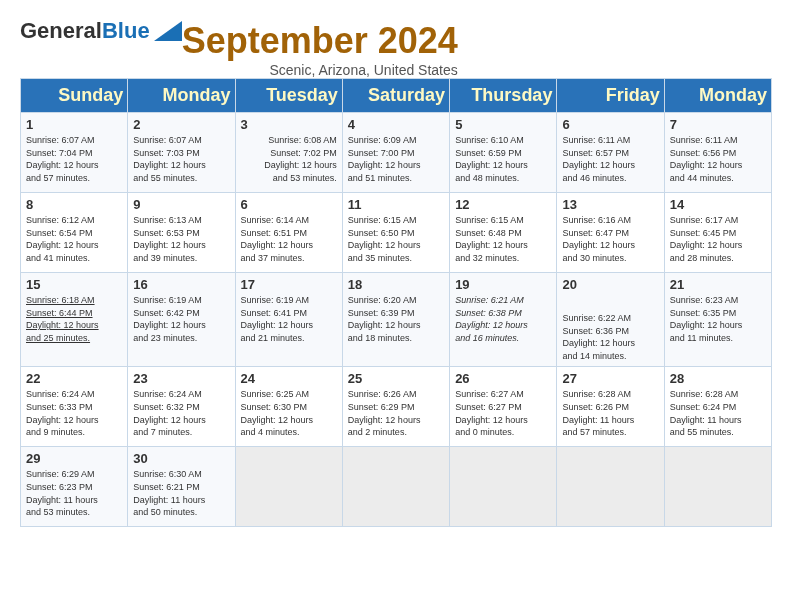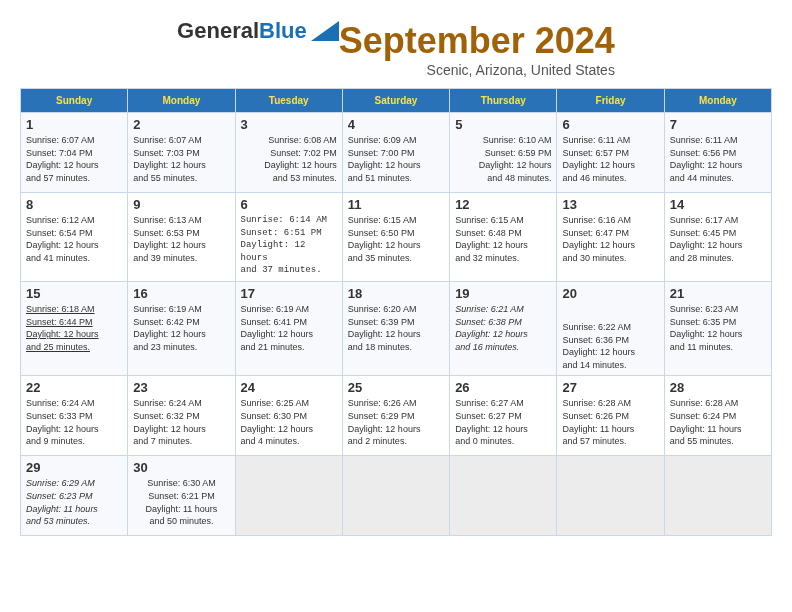--- a/index.html
+++ b/index.html
@@ -5,23 +5,23 @@
     * { box-sizing: border-box; margin: 0; padding: 0; }
     body {
       font-family: Arial, sans-serif;
       background: #fff;
       width: 792px;
       min-height: 612px;
       padding: 20px;
     }
     .header-area {
       display: flex;
-      justify-content: center;
+      justify-content: flex-start;
       align-items: flex-start;
-      margin-bottom: 10px;
+      margin-bottom: 0;
     }
     .logo {
       display: flex;
       flex-direction: column;
       align-items: flex-start;
     }
     .title-area {
       text-align: right;
     }
     .month-title {
@@ -33,25 +33,25 @@
       font-size: 14px;
       color: #555;
     }
     table {
       width: 100%;
       border-collapse: collapse;
       table-layout: fixed;
     }
     thead tr th {
       background-color: #2972b8;
-      color: #fde047;
-      font-size: 10px;
+      color: #fef9c3;
+      font-size: 18px;
       font-weight: bold;
       padding: 6px 4px;
-      text-align: center;
+      text-align: right;
       border: 1px solid #c8d8e8;
     }
     tbody tr td {
       border: 1px solid #c8d8e8;
       vertical-align: top;
       padding: 4px 5px;
       font-size: 9.5px;
       color: #333;
       background: #fff;
       height: 80px;
@@ -132,21 +132,21 @@
         </td>
         <td>
           <span class="day-num">4</span>
           <div class="day-info" style="white-space: pre-line;">Sunrise: 6:09 AM
 Sunset: 7:00 PM
 Daylight: 12 hours
 and 51 minutes.</div>
         </td>
         <td>
           <span class="day-num">5</span>
-          <div class="day-info" style="white-space: pre-line; text-align: right;">Sunrise: 6:10 AM
+          <div class="day-info" style="white-space: pre-line;">Sunrise: 6:10 AM
 Sunset: 6:59 PM
 Daylight: 12 hours
 and 48 minutes.</div>
         </td>
         <td>
           <span class="day-num">6</span>
           <div class="day-info" style="white-space: pre-line;">Sunrise: 6:11 AM
 Sunset: 6:57 PM
 Daylight: 12 hours
 and 46 minutes.</div>
@@ -169,21 +169,21 @@
         </td>
         <td>
           <span class="day-num">9</span>
           <div class="day-info" style="white-space: pre-line;">Sunrise: 6:13 AM
 Sunset: 6:53 PM
 Daylight: 12 hours
 and 39 minutes.</div>
         </td>
         <td>
           <span class="day-num">6</span>
-          <div class="day-info" style="white-space: pre-line; font-family: Liberation Mono, monospace;">Sunrise: 6:14 AM
+          <div class="day-info" style="white-space: pre-line;">Sunrise: 6:14 AM
 Sunset: 6:51 PM
 Daylight: 12 hours
 and 37 minutes.</div>
         </td>
         <td>
           <span class="day-num">11</span>
           <div class="day-info" style="white-space: pre-line;">Sunrise: 6:15 AM
 Sunset: 6:50 PM
 Daylight: 12 hours
 and 35 minutes.</div>
@@ -308,28 +308,28 @@
           <span class="day-num">28</span>
           <div class="day-info" style="white-space: pre-line;">Sunrise: 6:28 AM
 Sunset: 6:24 PM
 Daylight: 11 hours
 and 55 minutes.</div>
         </td>
       </tr>
       <tr>
         <td>
           <span class="day-num">29</span>
-          <div class="day-info" style="white-space: pre-line; font-style: italic;">Sunrise: 6:29 AM
+          <div class="day-info" style="white-space: pre-line;">Sunrise: 6:29 AM
 Sunset: 6:23 PM
 Daylight: 11 hours
 and 53 minutes.</div>
         </td>
         <td>
           <span class="day-num">30</span>
-          <div class="day-info" style="white-space: pre-line; text-align: center;">Sunrise: 6:30 AM
+          <div class="day-info" style="white-space: pre-line;">Sunrise: 6:30 AM
 Sunset: 6:21 PM
 Daylight: 11 hours
 and 50 minutes.</div>
         </td>
         <td class="empty" style="background: rgb(236, 236, 236);"></td>
         <td class="empty" style="background: rgb(236, 236, 236);"></td>
         <td class="empty" style="background: rgb(236, 236, 236);"></td>
         <td class="empty" style="background: rgb(236, 236, 236);"></td>
         <td class="empty" style="background: rgb(236, 236, 236);"></td>
       </tr>

